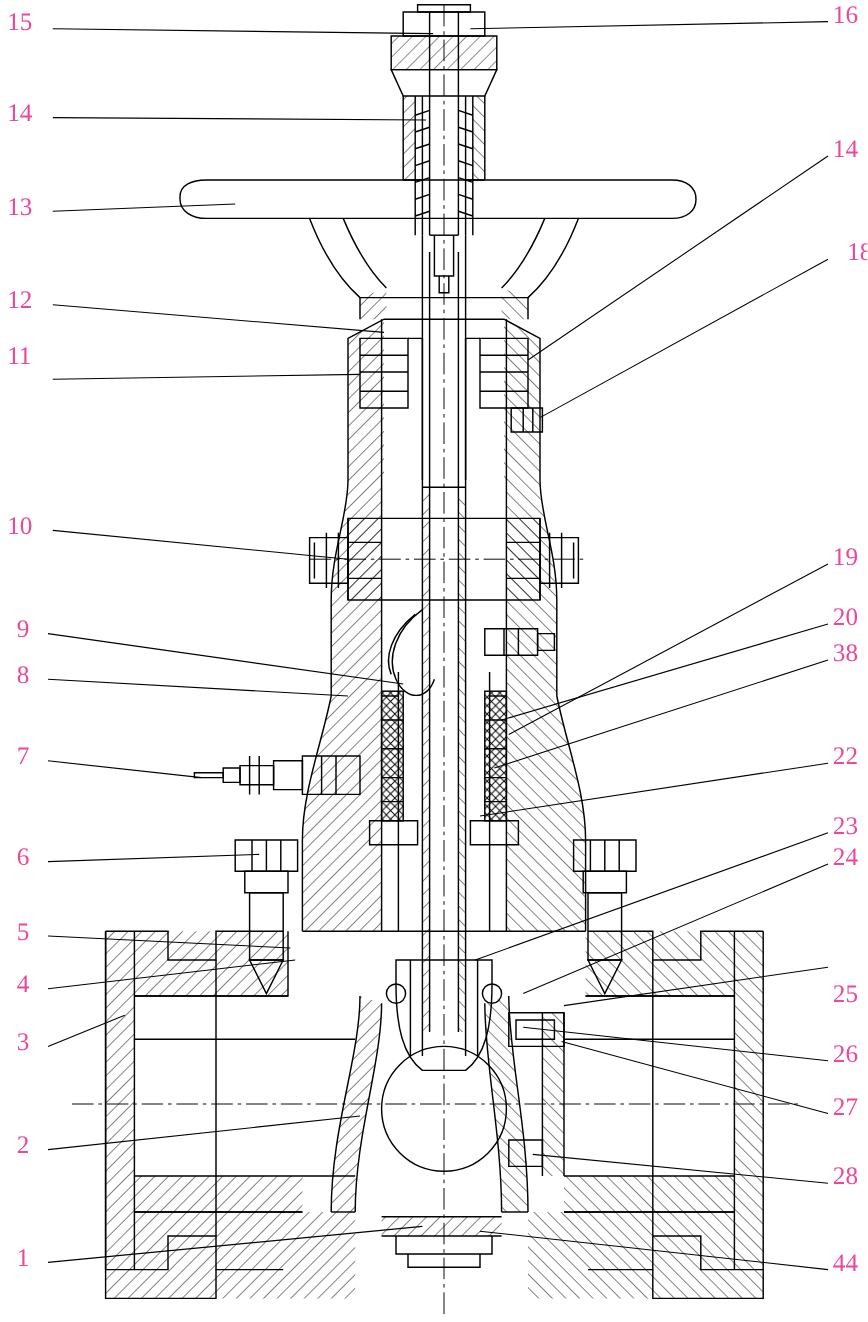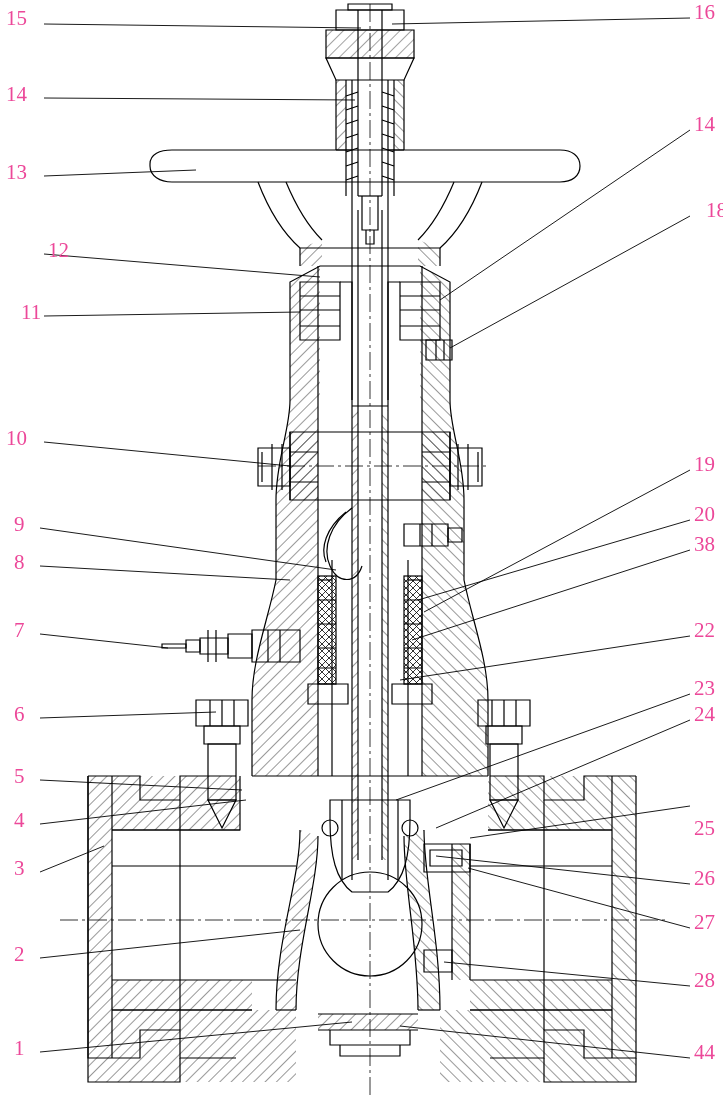--- a/index.html
+++ b/index.html
@@ -324,22 +324,22 @@
         <path d="M352 508 C330 524 322 548 330 566 C338 584 356 584 362 566"></path>
         <path d="M346 512 C326 528 320 548 326 562"></path>
       </g>
 
     </g>
   </svg>
 
   <div class="callout-label" style="left:6px;  top:8px;">15</div>
   <div class="callout-label" style="left:6px;  top:84px;">14</div>
   <div class="callout-label" style="left:6px;  top:162px;">13</div>
-  <div class="callout-label" style="left:6px;  top:240px;margin-left:42px;">12</div>
-  <div class="callout-label" style="left:6px;  top:302px;margin-left:15px;">11</div>
+  <div class="callout-label" style="left:6px;  top:240px;">12</div>
+  <div class="callout-label" style="left:6px;  top:286px;">11</div>
   <div class="callout-label" style="left:6px;  top:428px;">10</div>
   <div class="callout-label" style="left:14px; top:514px;">9</div>
   <div class="callout-label" style="left:14px; top:552px;">8</div>
   <div class="callout-label" style="left:14px; top:620px;">7</div>
   <div class="callout-label" style="left:14px; top:704px;">6</div>
   <div class="callout-label" style="left:14px; top:766px;">5</div>
   <div class="callout-label" style="left:14px; top:810px;">4</div>
   <div class="callout-label" style="left:14px; top:858px;">3</div>
   <div class="callout-label" style="left:14px; top:944px;">2</div>
   <div class="callout-label" style="left:14px; top:1038px;">1</div>

